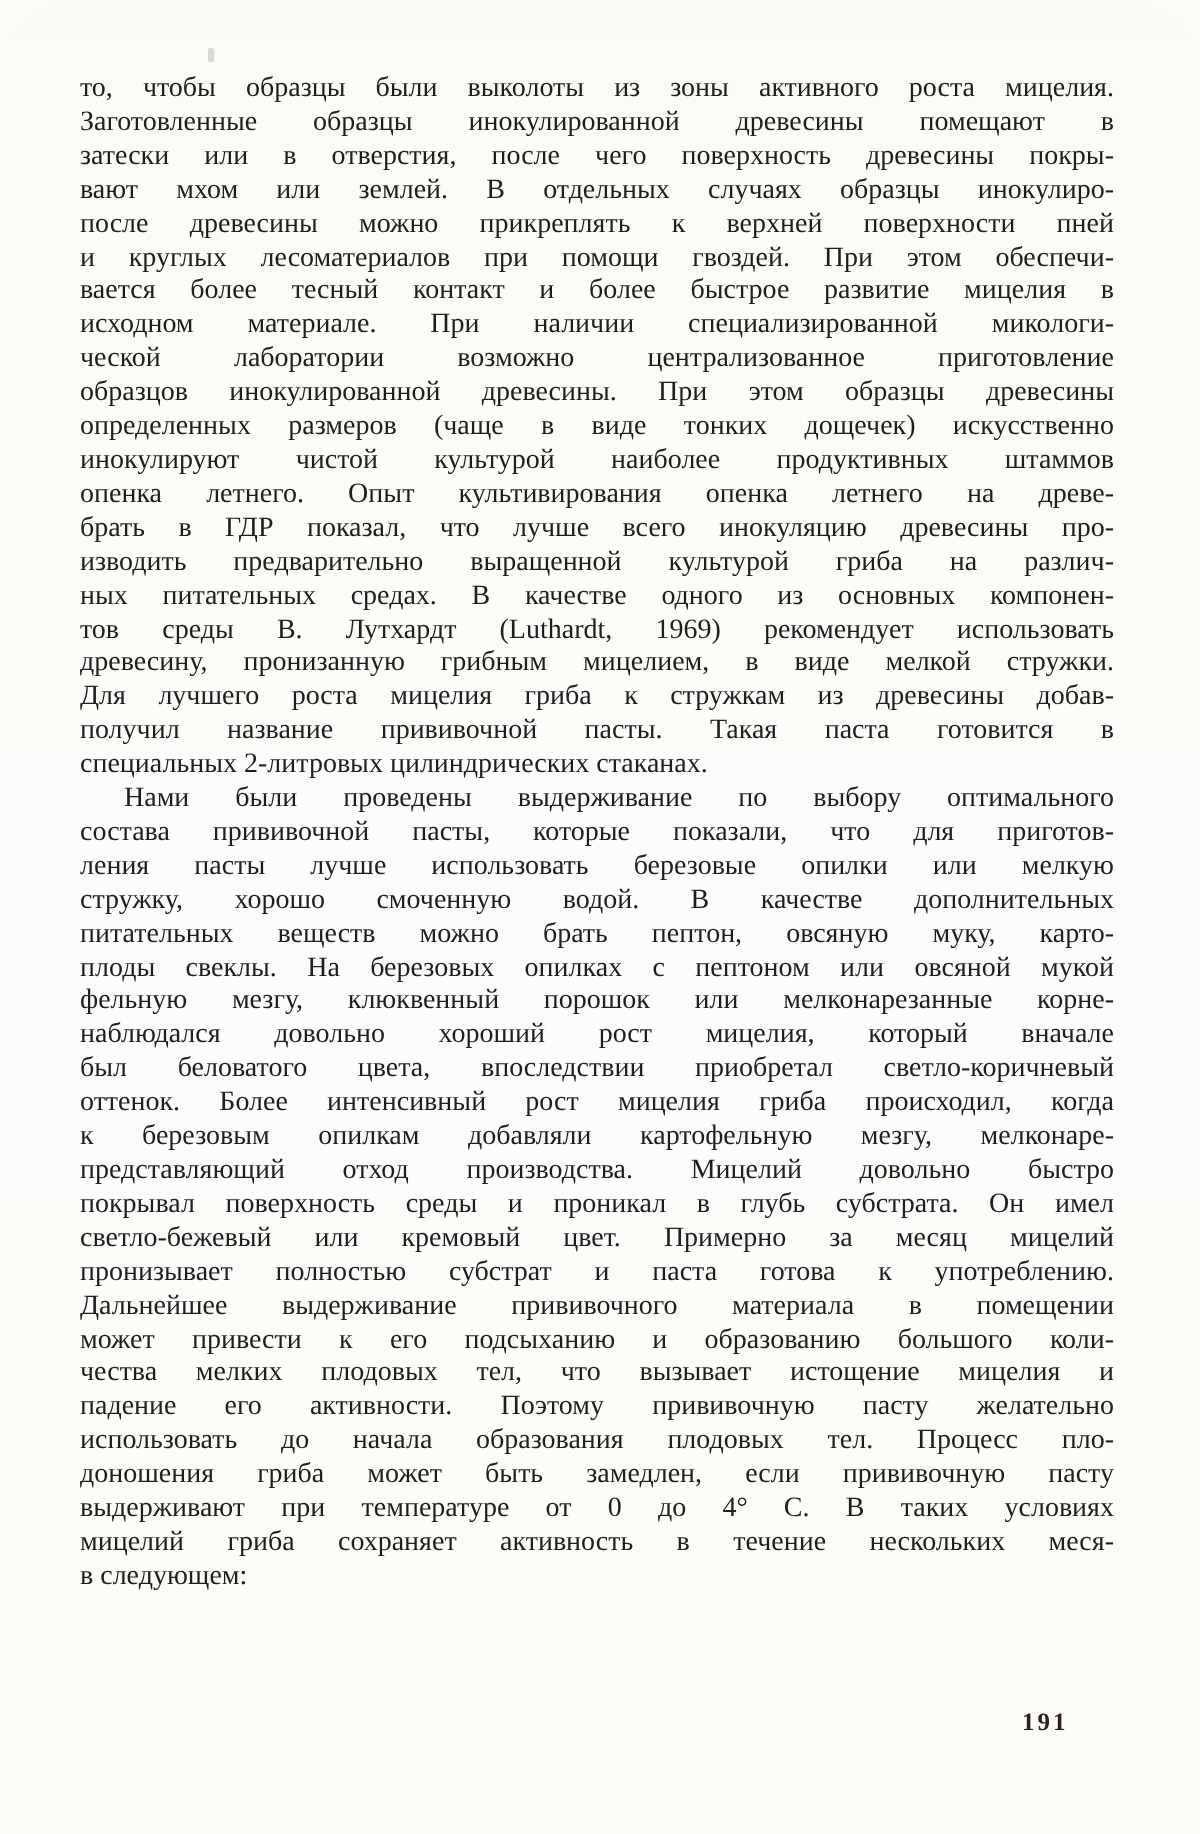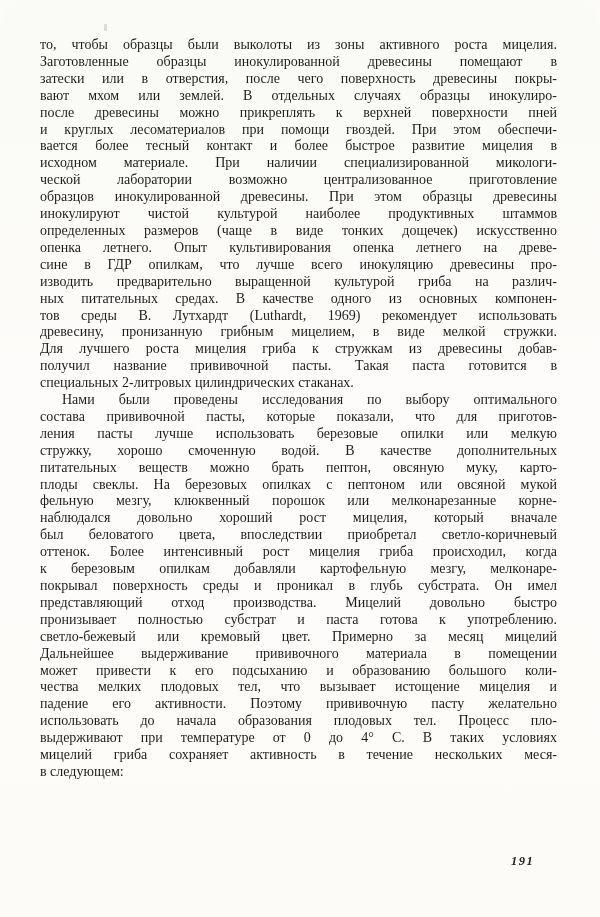--- a/index.html
+++ b/index.html
@@ -42,21 +42,20 @@
   }
   .page-number {
     position: absolute;
     left: 511px;
     top: 854px;
     font-family: "Liberation Serif", serif;
     font-size: 12.5px;
     font-weight: 700;
     letter-spacing: 1.5px;
     color: #26231f;
-    font-style: italic;
   }
   .speck {
     position: absolute;
     left: 104px;
     top: 24px;
     width: 3px;
     height: 7px;
     background: #dbd9d6;
     border-radius: 1px;
   }
@@ -70,49 +69,50 @@
       <div class="line">то, чтобы образцы были выколоты из зоны активного роста мицелия.</div>
       <div class="line">Заготовленные образцы инокулированной древесины помещают в</div>
       <div class="line">затески или в отверстия, после чего поверхность древесины покры-</div>
       <div class="line">вают мхом или землей. В отдельных случаях образцы инокулиро-</div>
       <div class="line">после древесины можно прикреплять к верхней поверхности пней</div>
       <div class="line">и круглых лесоматериалов при помощи гвоздей. При этом обеспечи-</div>
       <div class="line">вается более тесный контакт и более быстрое развитие мицелия в</div>
       <div class="line">исходном материале. При наличии специализированной микологи-</div>
       <div class="line">ческой лаборатории возможно централизованное приготовление</div>
       <div class="line">образцов инокулированной древесины. При этом образцы древесины</div>
+      <div class="line">определенных размеров (чаще в виде тонких дощечек) искусственно</div>
       <div class="line">инокулируют чистой культурой наиболее продуктивных штаммов</div>
-      <div class="line">определенных размеров (чаще в виде тонких дощечек) искусственно</div>
       <div class="line">опенка летнего. Опыт культивирования опенка летнего на древе-</div>
-      <div class="line">сине в ГДР опилкам, что лучше всего инокуляцию древесины про-</div>
+      <div class="line">брать в ГДР показал, что лучше всего инокуляцию древесины про-</div>
       <div class="line">изводить предварительно выращенной культурой гриба на различ-</div>
       <div class="line">ных питательных средах. В качестве одного из основных компонен-</div>
       <div class="line">тов среды В. Лутхардт (Luthardt, 1969) рекомендует использовать</div>
       <div class="line">древесину, пронизанную грибным мицелием, в виде мелкой стружки.</div>
       <div class="line">Для лучшего роста мицелия гриба к стружкам из древесины добав-</div>
       <div class="line">получил название прививочной пасты. Такая паста готовится в</div>
       <div class="line para-end">специальных 2-литровых цилиндрических стаканах.</div>
-      <div class="line indent">Нами были проведены исследования по выбору оптимального</div>
+      <div class="line indent">Нами были проведены выдерживание по выбору оптимального</div>
       <div class="line">состава прививочной пасты, которые показали, что для приготов-</div>
       <div class="line">ления пасты лучше использовать березовые опилки или мелкую</div>
       <div class="line">стружку, хорошо смоченную водой. В качестве дополнительных</div>
       <div class="line">питательных веществ можно брать пептон, овсяную муку, карто-</div>
       <div class="line">плоды свеклы. На березовых опилках с пептоном или овсяной мукой</div>
       <div class="line">фельную мезгу, клюквенный порошок или мелконарезанные корне-</div>
       <div class="line">наблюдался довольно хороший рост мицелия, который вначале</div>
       <div class="line">был беловатого цвета, впоследствии приобретал светло-коричневый</div>
       <div class="line">оттенок. Более интенсивный рост мицелия гриба происходил, когда</div>
       <div class="line">к березовым опилкам добавляли картофельную мезгу, мелконаре-</div>
+      <div class="line">представляющий отход производства. Мицелий довольно быстро</div>
       <div class="line">покрывал поверхность среды и проникал в глубь субстрата. Он имел</div>
-      <div class="line">представляющий отход производства. Мицелий довольно быстро</div>
+      <div class="line">светло-бежевый или кремовый цвет. Примерно за месяц мицелий</div>
       <div class="line">пронизывает полностью субстрат и паста готова к употреблению.</div>
-      <div class="line">светло-бежевый или кремовый цвет. Примерно за месяц мицелий</div>
       <div class="line">Дальнейшее выдерживание прививочного материала в помещении</div>
       <div class="line">может привести к его подсыханию и образованию большого коли-</div>
       <div class="line">чества мелких плодовых тел, что вызывает истощение мицелия и</div>
       <div class="line">падение его активности. Поэтому прививочную пасту желательно</div>
       <div class="line">использовать до начала образования плодовых тел. Процесс пло-</div>
+      <div class="line">доношения гриба может быть замедлен, если прививочную пасту</div>
       <div class="line">выдерживают при температуре от 0 до 4° С. В таких условиях</div>
       <div class="line">мицелий гриба сохраняет активность в течение нескольких меся-</div>
       <div class="line para-end">в следующем:</div>
     </div>
   <div class="page-number">191</div>
 </div>
 
 </body></html>

